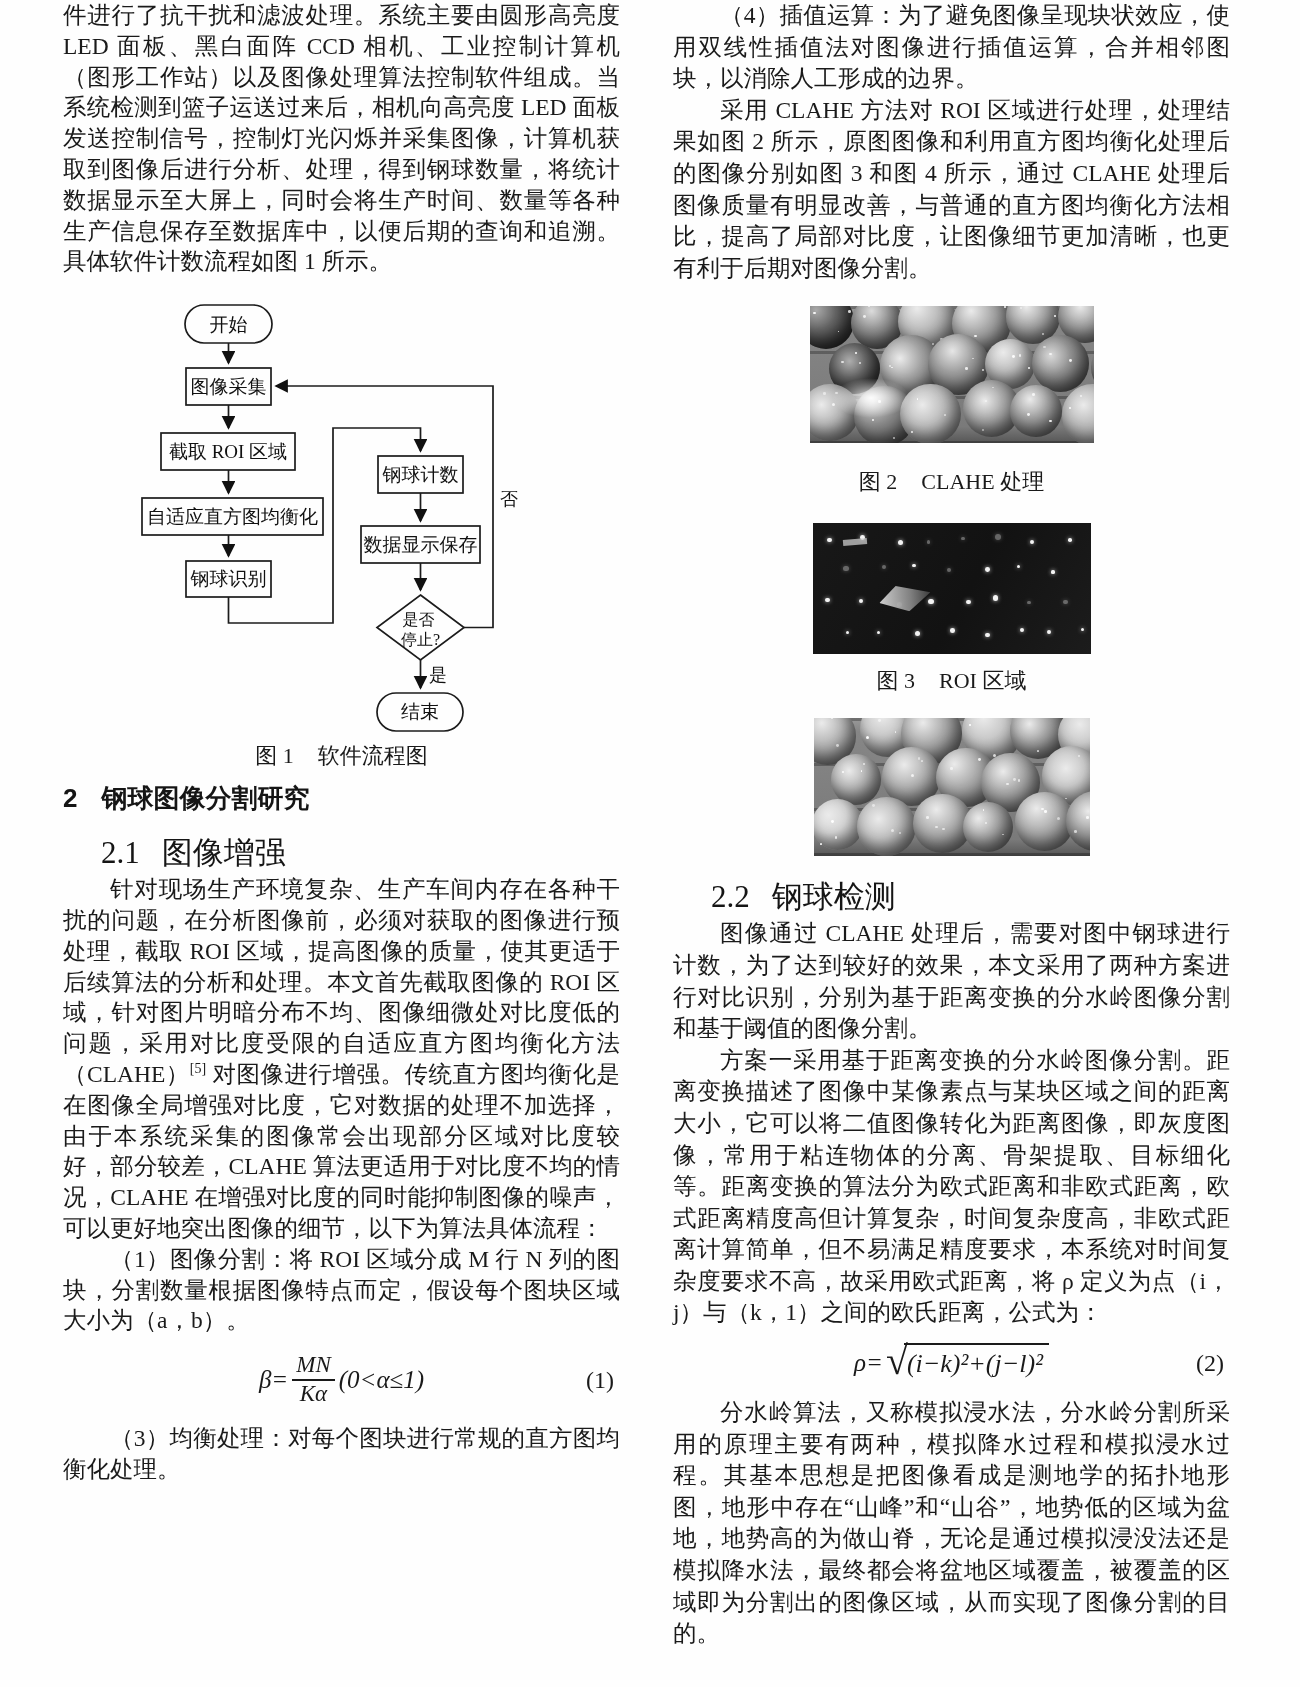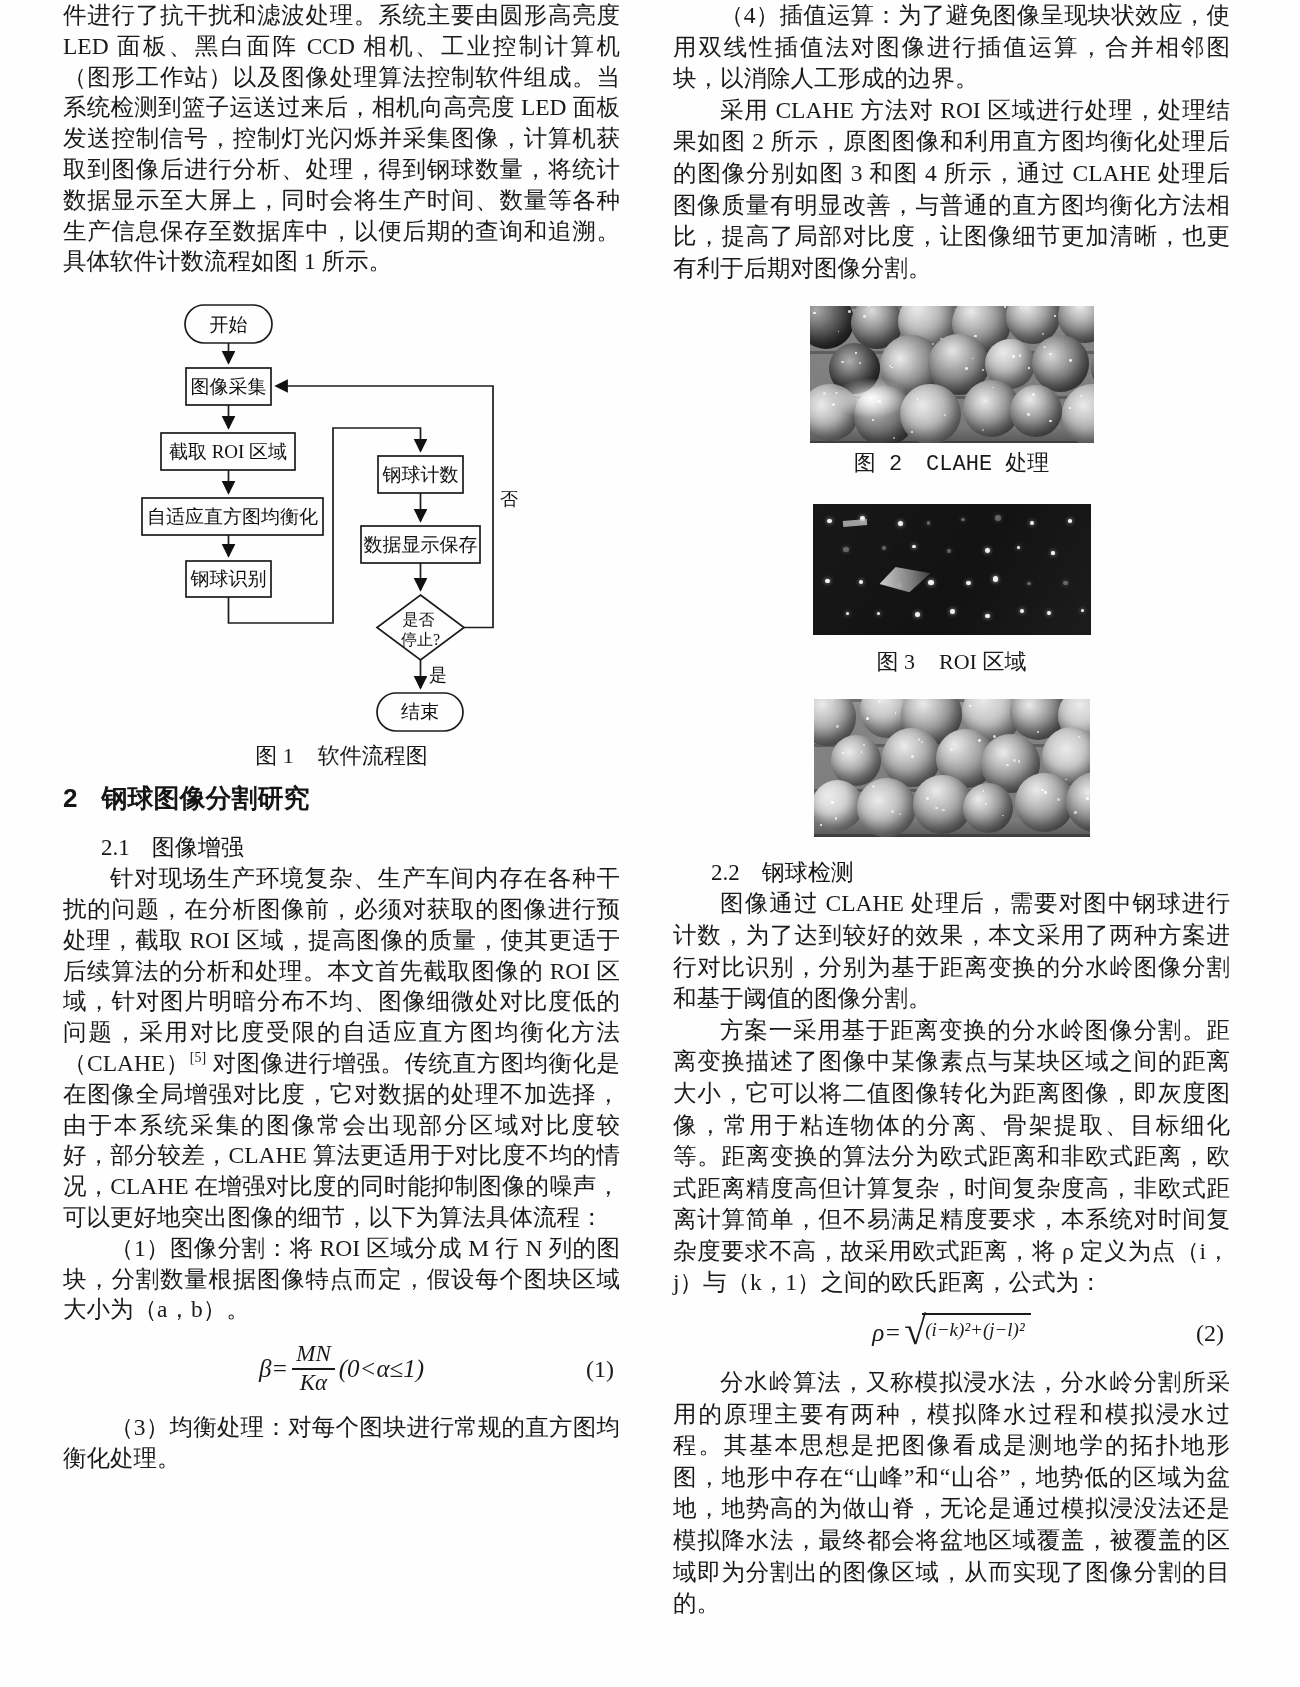--- a/index.html
+++ b/index.html
@@ -25,35 +25,35 @@
   .fc-text{font-family:"Liberation Serif","DejaVu Serif",serif; font-size:19px; fill:#111;}
   .fc-text-sm{font-family:"Liberation Serif","DejaVu Serif",serif; font-size:16px; fill:#111;}
   .fc-label{font-family:"Liberation Serif","DejaVu Serif",serif; font-size:18px; fill:#111;}
 
   .caption{width:100%; text-align:center; font-size:22px; color:#1a1a1a; margin-top:2px;}
   .cap-num{margin-right:24px;}
 
   h2.sec{margin:10px 0 0 0; font-family:"Liberation Sans","DejaVu Sans",sans-serif;
          font-size:26px; font-weight:bold; color:#151515;}
   .sec-num{margin-right:24px;}
-  h3.sub{margin:16px 0 0 0; padding-left:38px; font-size:23px; font-weight:normal; color:#151515;}
+  h3.sub{margin:16px 0 0 0; padding-left:38px; font-size:31px; font-weight:normal; color:#151515;}
   .sub-num{margin-right:22px;}
   .mt10{margin-top:10px;} .mt8{margin-top:8px;} .mt6{margin-top:6px;} .mt2{margin-top:2px;}
 
   
   .equation{position:relative; width:100%; text-align:center; margin:16px 0; font-size:25px;}
   .eq-body{display:inline-flex; align-items:center; vertical-align:middle;}
   .mi{font-style:italic;}
   .frac{display:inline-flex; flex-direction:column; text-align:center; margin:0 4px; font-size:23px; line-height:1.15;}
   .fnum{border-bottom:2px solid #1a1a1a; padding:0 4px;}
   .fden{padding:0 4px;}
   .eq-tag{position:absolute; right:6px; top:50%; transform:translateY(-50%); font-style:normal; font-size:24px;}
   .sqrt{display:inline-flex; align-items:stretch; margin-left:3px;}
   .radsign{font-size:40px; line-height:1; font-style:normal; margin-right:-4px; transform:translateY(-2px);}
-  .radicand{border-top:2.5px solid #1a1a1a; padding:4px 6px 0 3px; font-size:19px;font-style:italic;}
+  .radicand{border-top:2.5px solid #1a1a1a; padding:4px 6px 0 3px; font-size:26px;font-style:italic;}
 
   
   .figwrap{width:100%; text-align:center;}
   .photo{position:relative; margin:0 auto; overflow:hidden;}
   .photo-balls{
     background:
       repeating-linear-gradient(180deg, rgba(0,0,0,.28) 0 3px, rgba(255,255,255,0) 3px 45px),
       linear-gradient(180deg,#9a9a9a,#868686 10%,#7a7a7a 88%,#565656);
   }
   .photo-dark{background:linear-gradient(120deg,#181818,#121212 55%,#1c1c1c);}
@@ -215,21 +215,21 @@
           <span class="speck" style="left: 175.912px; top: 93.5133px; width: 1.68363px; height: 1.68363px; opacity: 0.502446;"></span>
           <div class="ball" style="left: 200.646px; top: 79.0611px; width: 51.6131px; height: 51.6131px; background: radial-gradient(circle at 38.5059% 27.5672%, rgb(235, 235, 235), rgb(165, 165, 165) 36%, rgb(120, 120, 120) 66%, rgb(65, 65, 65) 100%);"></div>
           <span class="speck" style="left: 217.865px; top: 106.973px; width: 2.90284px; height: 2.90284px; opacity: 0.846553;"></span>
           <span class="speck" style="left: 239.588px; top: 113.63px; width: 2.50821px; height: 2.50821px; opacity: 0.88738;"></span>
           <span class="speck" style="left: 222.563px; top: 86.5908px; width: 2.76541px; height: 2.76541px; opacity: 0.757723;"></span>
           <div class="ball" style="left: 252.087px; top: 77.8677px; width: 61.692px; height: 61.692px; background: radial-gradient(circle at 35.3436% 33.9462%, rgb(235, 235, 235), rgb(185, 185, 185) 36%, rgb(140, 140, 140) 66%, rgb(85, 85, 85) 100%);"></div>
           <span class="speck" style="left: 270.439px; top: 88.4298px; width: 2.51689px; height: 2.51689px; opacity: 0.718137;"></span>
           <span class="speck" style="left: 259.63px; top: 101.124px; width: 1.66139px; height: 1.66139px; opacity: 0.896822;"></span>
           <div class="patch" style="left: 8%; top: 52%; width: 78px; height: 40px; background: radial-gradient(rgba(255, 255, 255, 0.95), rgba(255, 255, 255, 0) 70%);"></div>
         </div>
-      <div class="caption" style="margin-top:5px;font-family:Liberation Mono, monospace;">
+      <div class="caption" style="margin-top:24px;">
         <span class="cap-num">图 2</span><span>CLAHE 处理</span>
       </div>
     </div>
 
     <div class="figwrap" style="margin-top:26px;">
       <div class="photo photo-dark" id="fig3" style="width:278px;height:131px;">
           <span class="speck" style="left: 14.7387px; top: 14.3873px; width: 4.27685px; height: 4.27685px; opacity: 0.95; box-shadow: rgba(255, 255, 255, 0.8) 0px 0px 4px;"></span>
           <span class="speck" style="left: 47.8854px; top: 12.0969px; width: 4.85057px; height: 4.85057px; opacity: 0.95; box-shadow: rgba(255, 255, 255, 0.8) 0px 0px 4px;"></span>
           <span class="speck" style="left: 85.204px; top: 16.1999px; width: 5.716px; height: 5.716px; opacity: 0.95; box-shadow: rgba(255, 255, 255, 0.8) 0px 0px 4px;"></span>
           <span class="speck" style="left: 114.448px; top: 16.9223px; width: 3.2906px; height: 3.2906px; opacity: 0.35; box-shadow: rgba(255, 255, 255, 0.8) 0px 0px 4px;"></span>

